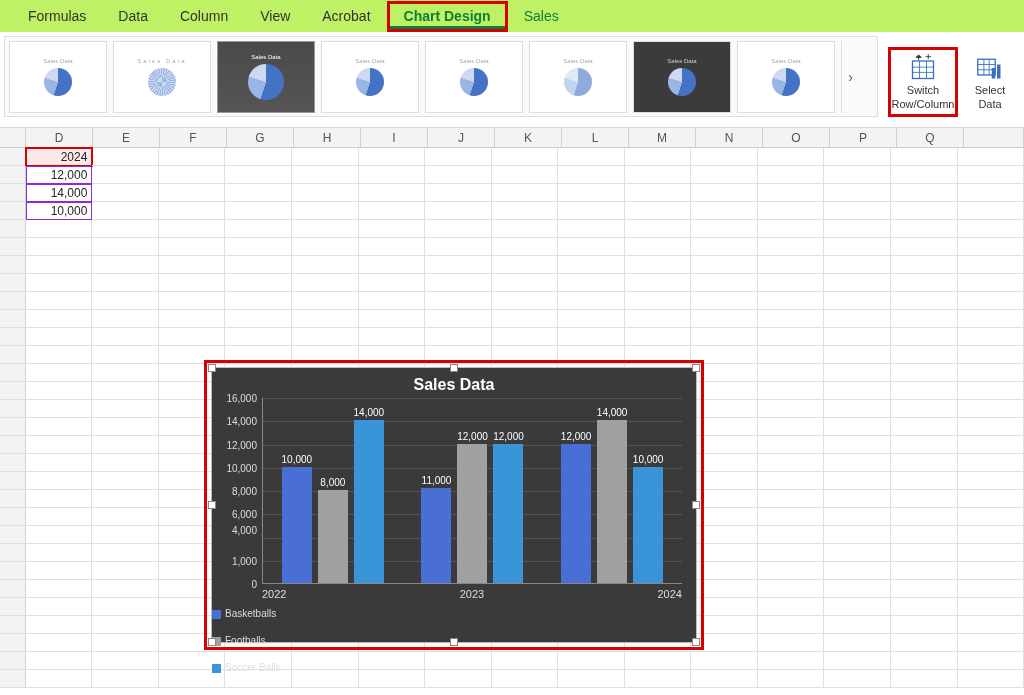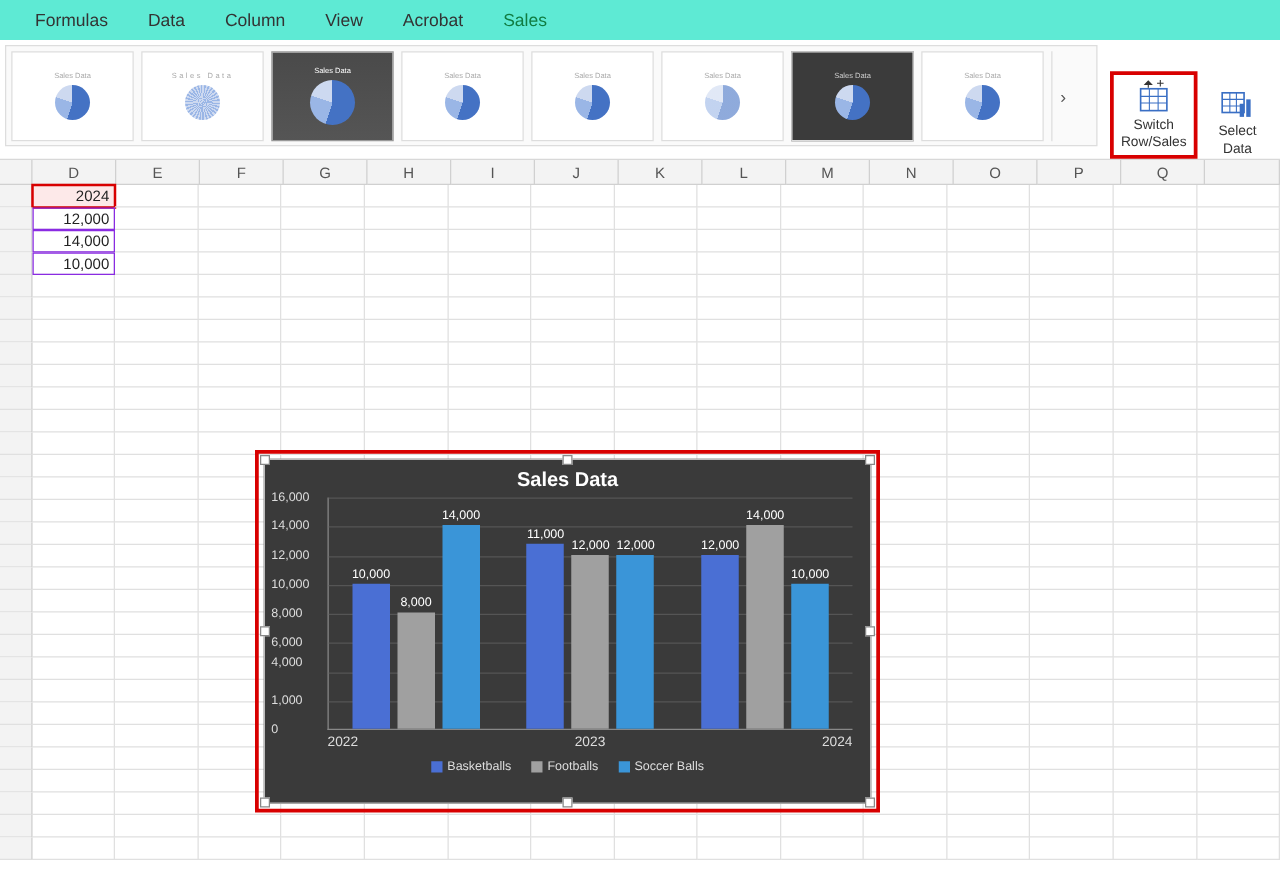--- a/index.html
+++ b/index.html
@@ -11,21 +11,21 @@
     height: 695px;
     overflow: hidden;
     position: relative;
   }
   
   .ribbon-tabs {
     display: flex;
     align-items: center;
     height: 32px;
     padding-left: 12px;
-    background: #5eead4;
+    background: #bef264;
   }
   .tab {
     padding: 6px 16px;
     font-size: 14px;
     color: #333;
     cursor: pointer;
   }
   .tab.active {
     color: #107c41;
     font-weight: 600;
@@ -80,21 +80,21 @@
   .pie.small { width: 28px; height: 28px; }
   .gallery-more {
     width: 18px; height: 72px;
     display:flex; align-items:center; justify-content:center;
     font-size: 14px; color:#555; cursor:pointer;
     border-left:1px solid #ddd;
   }
 
   .ribbon-group-data {
     display: flex;
-    align-items: flex-end;
+    align-items: center;
     padding: 4px 4px 0 4px;
     gap: 2px;
   }
   .btn-switch-wrap {
     border: 3px solid #d80000;
     padding: 2px;
   }
   .rbtn {
     width: 60px;
     display: flex;
@@ -178,49 +178,52 @@
     position: relative;
     margin: 0 14px 0 50px;
     height: 186px;
     border-left: 1px solid #888;
     border-bottom: 1px solid #888;
   }
   .gridline {
     position:absolute; left:0; right:0; border-top:1px solid #555;
   }
   .ytick {
-    position:absolute; right: calc(100% + 6px); width:40px; 
+    position:absolute; right: calc(100% + 6px); width:40px; text-align:right;
     font-size:10px; color:#ddd; transform: translateY(-50%);
   }
   .groups {
     position:absolute; inset:0; display:flex; justify-content:space-around; align-items:flex-end;
   }
   .grp { display:flex; gap:6px; align-items:flex-end; position:relative; }
   .bar { width:30px; position:relative; }
   .bar span.lbl {
     position:absolute; bottom:100%; left:50%; transform:translateX(-50%);
     font-size:10px; color:#fff; white-space:nowrap; padding-bottom:2px;
   }
   .xlabels {
     display:flex; justify-content:space-between; margin:4px 14px 0 50px; font-size:11px; color:#ddd;
   }
   .legend {
-    display:flex; justify-content:center; gap:16px; margin-top:8px; font-size:10px; color:#ddd; align-items:flex-start;
+    display:flex; justify-content:center; gap:16px; margin-top:8px; font-size:10px; color:#ddd; align-items:flex-start;flex-direction:column;
   }
   .swatch { width:9px; height:9px; display:inline-block; margin-right:4px; vertical-align:middle; }
 </style>
 </head>
 <body>
 
 <div class="ribbon-tabs">
   <div class="tab">Formulas</div>
   <div class="tab">Data</div>
   <div class="tab">Column</div>
   <div class="tab">View</div>
   <div class="tab">Acrobat</div>
+  <span class="tab-chart-design-wrap">
+    <div class="tab active">Chart Design</div>
+  </span>
   <div class="tab" style="color:#107c41">Sales</div>
 </div>
 
 <div class="ribbon-body">
   <div class="style-gallery">
     <div class="style-thumb">
       <span>Sales Data</span>
       <div class="pie small"></div>
     </div>
     <div class="style-thumb">
@@ -262,21 +265,21 @@
         <svg viewBox="0 0 32 32">
           <rect x="4" y="8" width="24" height="20" fill="none" stroke="#3a6fc4" stroke-width="1.5"></rect>
           <line x1="4" y1="15" x2="28" y2="15" stroke="#3a6fc4"></line>
           <line x1="4" y1="21" x2="28" y2="21" stroke="#3a6fc4"></line>
           <line x1="12" y1="8" x2="12" y2="28" stroke="#3a6fc4"></line>
           <line x1="20" y1="8" x2="20" y2="28" stroke="#3a6fc4"></line>
           <path d="M8 4 L14 4 L11 1 Z M11 7 L11 4" fill="#333" stroke="#333"></path>
           <path d="M22 6 L22 0 M19 3 L25 3" stroke="#333" fill="none"></path>
         </svg>
         <span>Switch</span>
-        <span>Row/Sales</span>
+        <span>Row/Column</span>
       </div>
     </span>
     <div class="rbtn">
       <svg viewBox="0 0 32 32">
         <rect x="2" y="6" width="20" height="18" fill="none" stroke="#3a6fc4" stroke-width="1.5"></rect>
         <line x1="2" y1="12" x2="22" y2="12" stroke="#3a6fc4"></line>
         <line x1="2" y1="18" x2="22" y2="18" stroke="#3a6fc4"></line>
         <line x1="9" y1="6" x2="9" y2="24" stroke="#3a6fc4"></line>
         <line x1="15" y1="6" x2="15" y2="24" stroke="#3a6fc4"></line>
         <rect x="18" y="16" width="4" height="12" fill="#3a6fc4"></rect>
@@ -887,21 +890,21 @@
               <span class="lbl">10,000</span>
             </div>
             <div class="bar" style="height: 93px; background: rgb(160, 160, 160);">
               <span class="lbl">8,000</span>
             </div>
             <div class="bar" style="height: 162.75px; background: rgb(58, 149, 216);">
               <span class="lbl">14,000</span>
             </div>
           </div>
           <div class="grp">
-            <div class="bar" style="height: 148px; background: rgb(74, 111, 212); margin-top: 28px;">
+            <div class="bar" style="height: 95px; background: rgb(74, 111, 212); margin-top: 28px;">
               <span class="lbl">11,000</span>
             </div>
             <div class="bar" style="height: 139.5px; background: rgb(160, 160, 160);">
               <span class="lbl">12,000</span>
             </div>
             <div class="bar" style="height: 139.5px; background: rgb(58, 149, 216);">
               <span class="lbl">12,000</span>
             </div>
           </div>
           <div class="grp">

